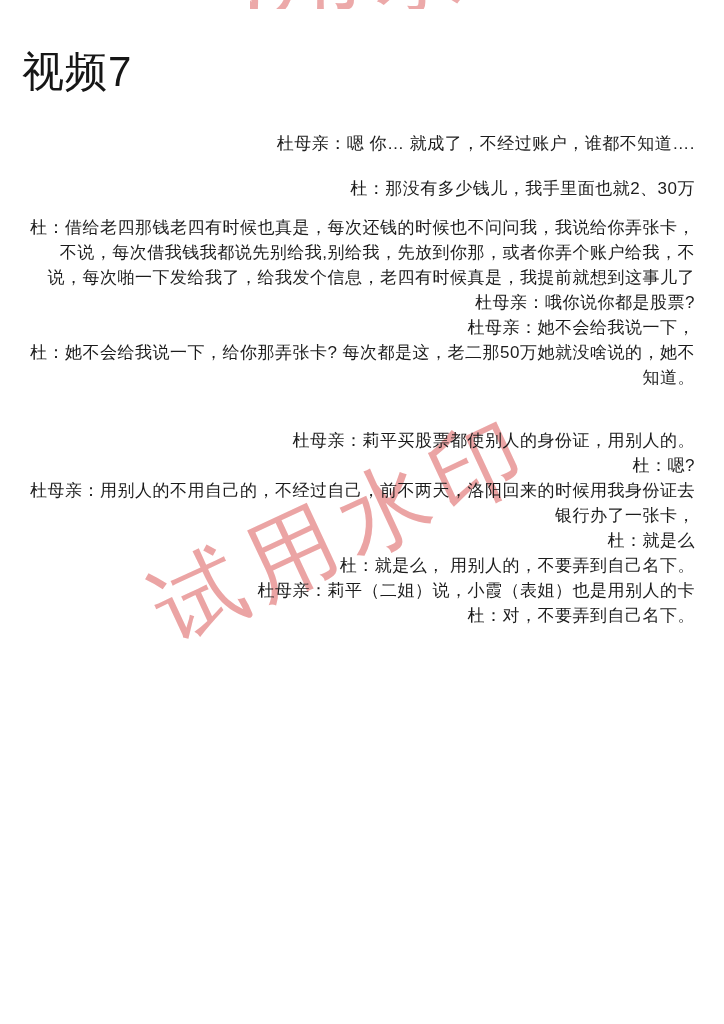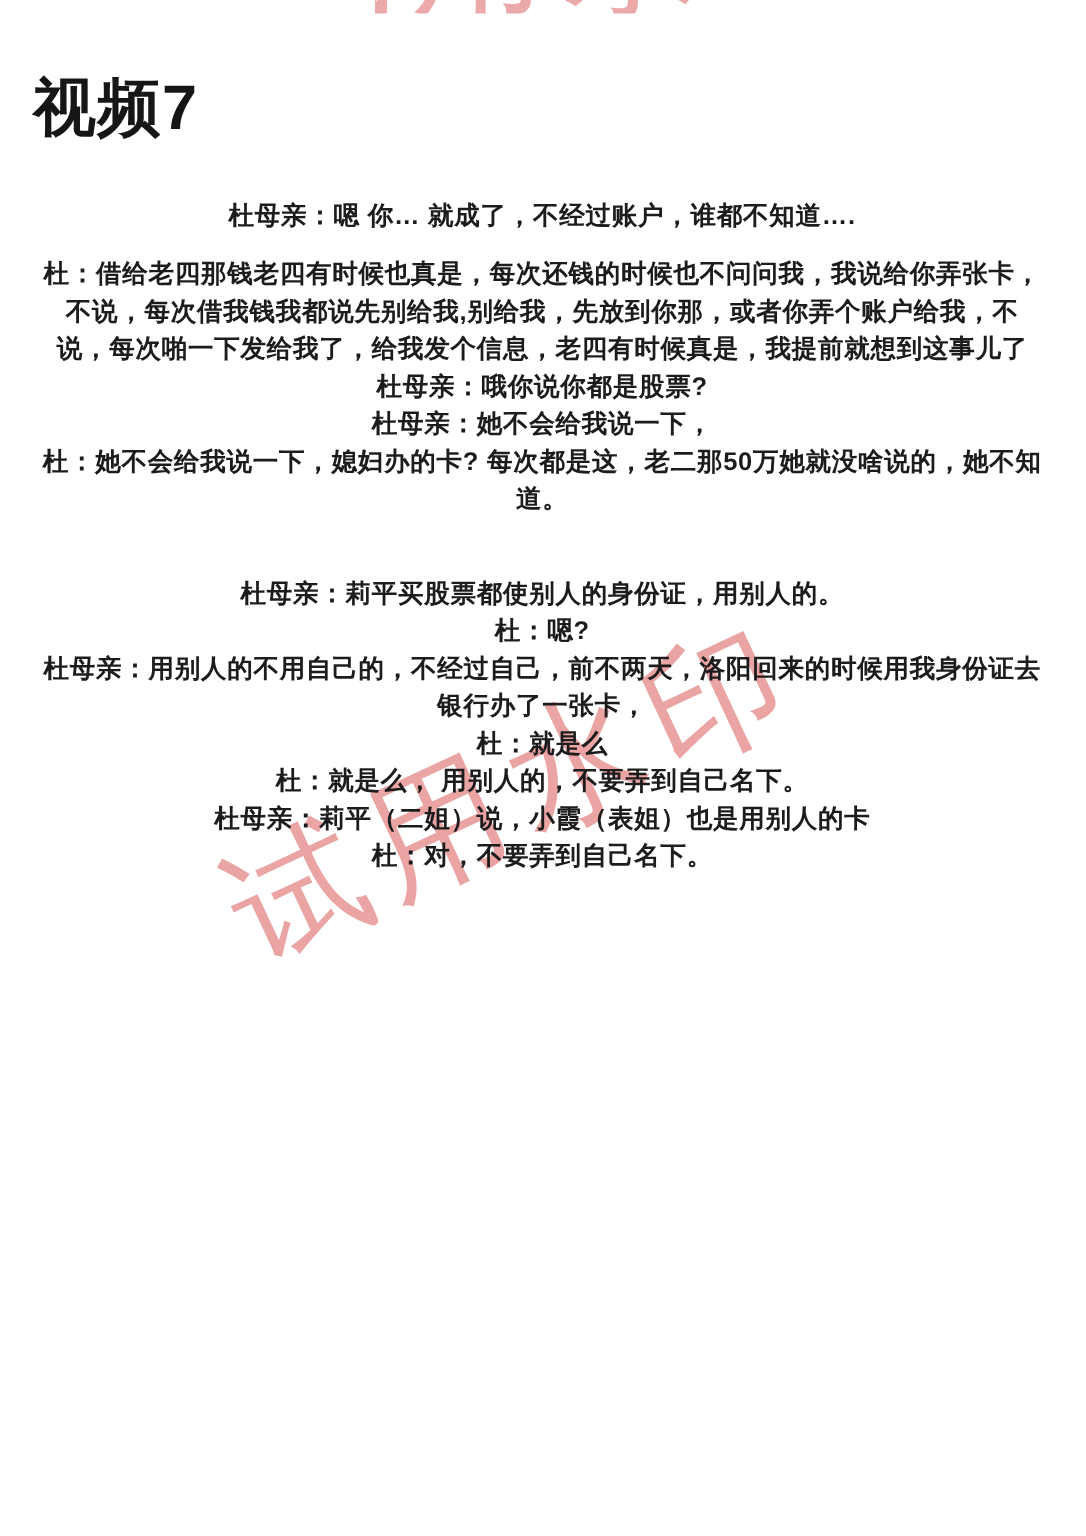--- a/index.html
+++ b/index.html
@@ -19,39 +19,39 @@
     inset: 0;
     background: #ffffff;
   }
   .doc-title {
     position: absolute;
     left: 22px;
     top: 50px;
     margin: 0;
     font-size: 42px;
     line-height: 44px;
-    font-weight: 700;
+    font-weight: 400;
     color: #161616;
     letter-spacing: 1px;
   }
   .transcript {
     position: absolute;
     left: 28px;
     top: 131px;
     width: 667px;
     color: #1c1c1c;
   }
   .line {
     margin: 0;
     font-size: 17px;
     line-height: 25px;
-    font-weight: 700;
+    font-weight: 400;
     letter-spacing: 0.5px;
     word-break: break-all;
-    text-align: center;
+    text-align: right;
   }
   .gap-sm { margin-top: 20px; }
   .gap-md { margin-top: 14px; }
   .gap-lg { margin-top: 38px; }
 
   
   .watermark {
     position: absolute;
     left: 139px;
     top: 483px;
@@ -97,24 +97,25 @@
   <h1 class="doc-title">视频7</h1>
 
   <div class="watermark-top-clip">
     <span class="fragment">试用水印</span>
   </div>
 
   <div class="watermark">试用水印</div>
 
   <div class="transcript">
     <p class="line">杜母亲：嗯 你… 就成了，不经过账户，谁都不知道….</p>
+    <p class="line gap-sm">杜：那没有多少钱儿，我手里面也就2、30万</p>
     <p class="line gap-md">杜：借给老四那钱老四有时候也真是，每次还钱的时候也不问问我，我说给你弄张卡，不说，每次借我钱我都说先别给我,别给我，先放到你那，或者你弄个账户给我，不说，每次啪一下发给我了，给我发个信息，老四有时候真是，我提前就想到这事儿了</p>
     <p class="line">杜母亲：哦你说你都是股票?</p>
     <p class="line">杜母亲：她不会给我说一下，</p>
-    <p class="line">杜：她不会给我说一下，媳妇办的卡? 每次都是这，老二那50万她就没啥说的，她不知道。</p>
+    <p class="line">杜：她不会给我说一下，给你那弄张卡? 每次都是这，老二那50万她就没啥说的，她不知道。</p>
     <p class="line gap-lg">杜母亲：莉平买股票都使别人的身份证，用别人的。</p>
     <p class="line">杜：嗯?</p>
     <p class="line">杜母亲：用别人的不用自己的，不经过自己，前不两天，洛阳回来的时候用我身份证去银行办了一张卡，</p>
     <p class="line">杜：就是么</p>
     <p class="line">杜：就是么， 用别人的，不要弄到自己名下。</p>
     <p class="line">杜母亲：莉平（二姐）说，小霞（表姐）也是用别人的卡</p>
     <p class="line">杜：对，不要弄到自己名下。</p>
   </div>
 
 </div>

